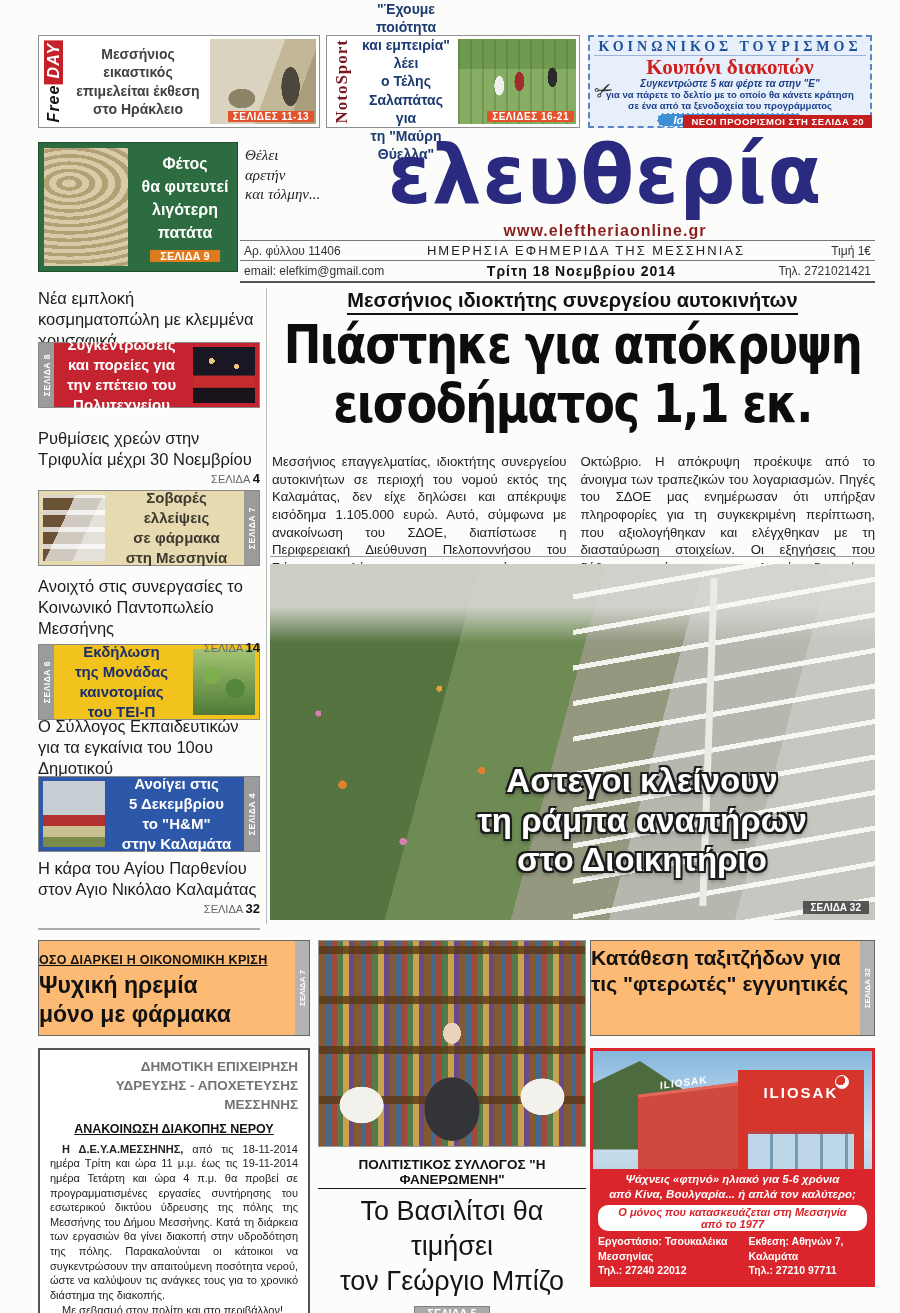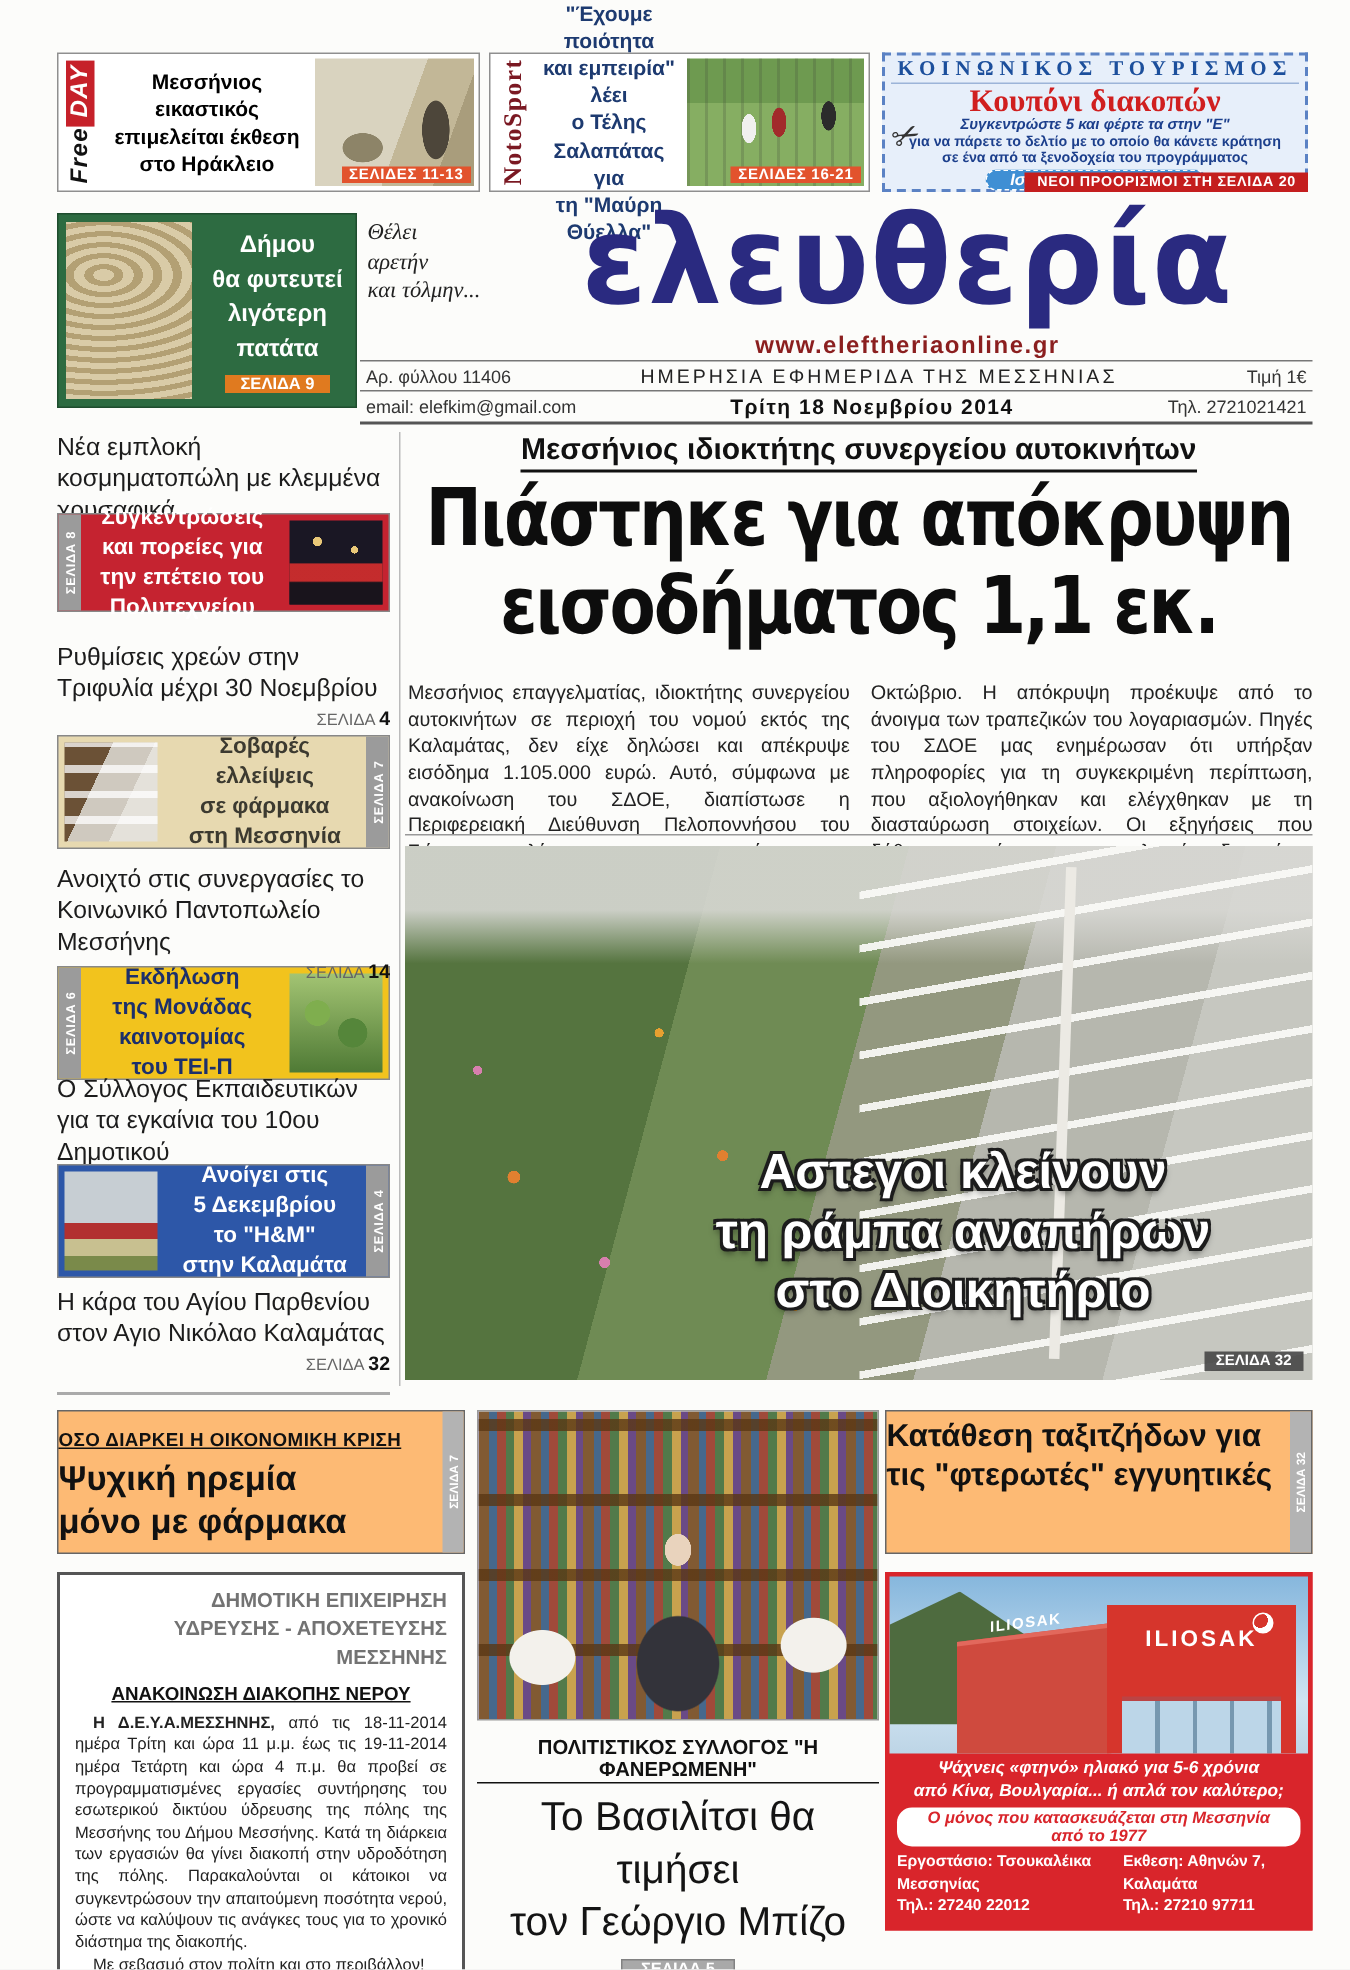--- a/index.html
+++ b/index.html
@@ -8,21 +8,21 @@
 
   
   .tbox { position:absolute; top:35px; height:93px; border:1px solid #8f8f8f; background:#fff; display:flex; align-items:stretch; }
   .vertwrap { width:30px; display:flex; align-items:center; justify-content:center; }
   .vert { writing-mode:vertical-rl; transform:rotate(180deg); white-space:nowrap; }
   .freeday-brand { font-style:italic; font-weight:bold; font-size:16px; color:#111; letter-spacing:1px; }
   .freeday-brand .day { background:#c6212a; color:#fff; padding:6px 1px 3px 1px; }
   .noto-brand { font-family:"Liberation Serif", serif; font-weight:bold; font-size:17px; color:#7a1822; letter-spacing:1px; }
   .tbox-text { flex:1; display:flex; align-items:center; justify-content:center; text-align:center;
                font-weight:bold; font-size:14px; line-height:1.3; white-space:pre-line; padding:2px; }
-  .freeday-text { color:#000000;text-align:center; }
+  .freeday-text { color:#404040;text-align:center; }
   .noto-text { color:#1d3a70; }
   .tbox-photo { position:relative; margin:3px; }
   .freeday-photo { width:106px; background:
       radial-gradient(ellipse 15px 32px at 76% 56%, #4d463a 0 60%, transparent 62%),
       radial-gradient(ellipse 22px 16px at 30% 70%, #8d8468 0 60%, transparent 62%),
       linear-gradient(110deg, #d9d3bf 0 55%, #c2b797 55% 80%, #a99d7c 80%); }
   .noto-photo { width:118px; background:
       radial-gradient(ellipse 8px 16px at 35% 55%, #f0f0ee 0 60%, transparent 62%),
       radial-gradient(ellipse 8px 16px at 52% 50%, #a22b2b 0 60%, transparent 62%),
       radial-gradient(ellipse 8px 16px at 80% 45%, #2b2b2b 0 60%, transparent 62%),
@@ -226,21 +226,21 @@
     <div class="coupon-line1">Συγκεντρώστε 5 και φέρτε τα στην "Ε"</div>
     <div class="coupon-line2">για να πάρετε το δελτίο με το οποίο θα κάνετε κράτηση σε ένα από τα ξενοδοχεία του προγράμματος</div>
     <div class="coupon-validity">Ισχύει έως 31/12/2014</div>
     <div class="coupon-footer">ΝΕΟΙ ΠΡΟΟΡΙΣΜΟΙ ΣΤΗ ΣΕΛΙΔΑ 20</div>
     <span class="scissors">✂</span>
   </div>
 
   <div class="green-box">
     <div class="green-photo"></div>
     <div class="green-right">
-      <div class="green-text">Δήμου
+      <div class="green-text">Φέτος
 θα φυτευτεί
 λιγότερη
 πατάτα</div>
       <div class="green-badge">ΣΕΛΙΔΑ 9</div>
     </div>
   </div>
 
   <div class="tagline">Θέλει
 αρετήν
 και τόλμην...</div>

